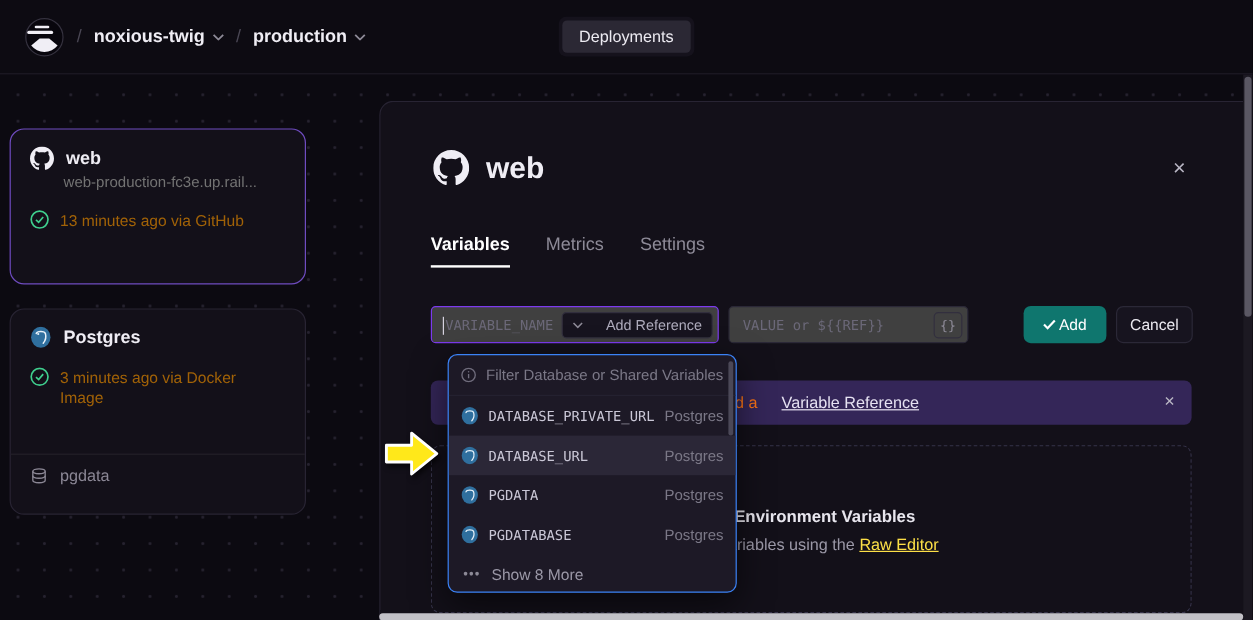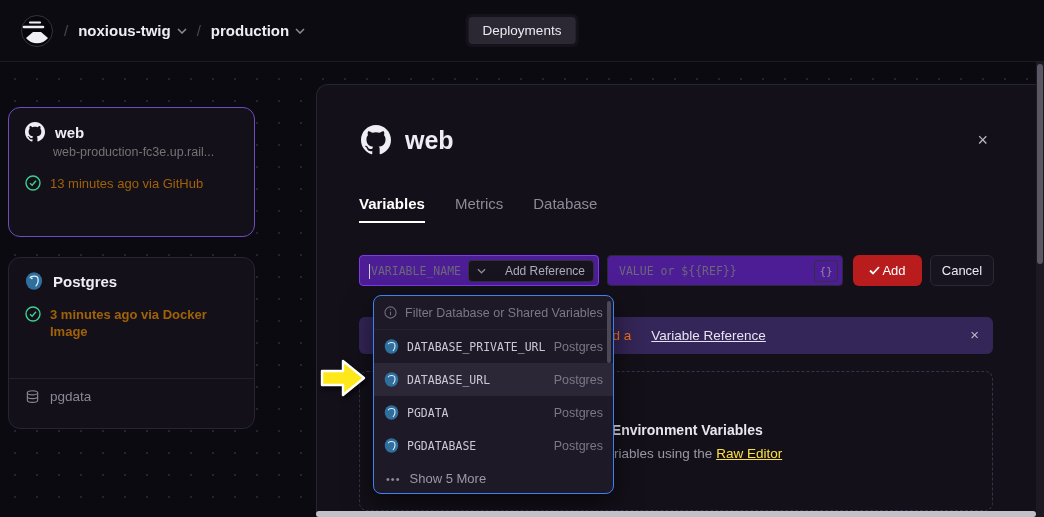--- a/index.html
+++ b/index.html
@@ -55,34 +55,34 @@
   .panel-title-row { position:absolute; left:44px; top:40px; display:flex; align-items:center; gap:14px; }
   .panel-title { color:#efedf4; font-size:25px; font-weight:bold; }
   .panel-close { position:absolute; right:48px; top:46px; color:#b9b6c4; font-size:18px;
     cursor:pointer; line-height:18px; }
   .panel-tabs { position:absolute; left:42px; top:110px; display:flex; gap:30px; }
   .panel-tab { color:#8d8a97; font-size:15px; padding-bottom:9px; cursor:pointer; }
   .panel-tab.active { color:#ffffff; font-weight:bold; border-bottom:2px solid #fff; }
 
   
   .form-row { position:absolute; left:42px; top:170px; height:31px; }
-  .inp-wrap { position:absolute; top:0; height:31px; border-radius:4px; background:#4c1d95; }
+  .inp-wrap { position:absolute; top:0; height:31px; border-radius:4px; background:#404040; }
   .inp-name { left:0; width:240px; border:1px solid #7c3aed; }
-  .inp-value { left:248px; width:236px; border:1px solid #2b2837; }
+  .inp-value { left:248px; width:200px; border:1px solid #2b2837; }
   .inp-wrap input { position:absolute; inset:0; background:transparent; border:none; outline:none;
     color:#d6d3e0; font-family:"DejaVu Sans Mono", monospace; font-size:11.5px; padding:0 0 0 11px; }
   .inp-wrap input::placeholder { color:#6b6878; }
   .caret { position:absolute; left:9px; top:8px; width:1px; height:15px; background:#d6d3e0; }
   .addref-chip { position:absolute; right:4px; top:4px; height:22px; display:flex; align-items:center;
     gap:19px; border:1px solid #322f3e; background:#17141f; border-radius:4px; padding:0 8px;
     color:#aeabbc; font-size:12px; cursor:pointer; }
   .braces-chip { position:absolute; right:4px; top:4px; height:22px; width:24px; display:flex;
     align-items:center; justify-content:center; border:1px solid #322f3e; border-radius:4px;
     color:#8d8a97; font-size:11px; font-family:"DejaVu Sans Mono", monospace; cursor:pointer; }
-  .btn-add { position:absolute; left:494px; top:0; width:69px; height:31px; background:#b91c1c;
+  .btn-add { position:absolute; left:494px; top:0; width:69px; height:31px; background:#0f766e;
     border:none; border-radius:6px; color:#fff; font-size:13px; display:flex; align-items:center;
     justify-content:center; gap:2px; cursor:pointer; }
   .btn-cancel { position:absolute; left:571px; top:0; width:64px; height:31px; background:#17141f;
     border:1px solid #2b2837; border-radius:6px; color:#eceaf1; font-size:13px; cursor:pointer; }
 
   
   .banner { position:absolute; left:42px; top:232px; width:634px; height:37px; background:#342658;
     border-radius:6px; display:flex; align-items:center; padding-left:246px; z-index:1; }
   .banner-text { color:#f97316; font-size:13.5px; margin-right:20px; }
   .banner-link { color:#e6e2f2; font-size:13.5px; text-decoration:underline; cursor:pointer; }
@@ -193,21 +193,21 @@
         <div class="svc-row1">
           <span class="icon">
             <svg width="18" height="18" viewBox="0 0 16 16">
                 <ellipse cx="8" cy="8" rx="7.2" ry="7.8" fill="#2f6f9e"></ellipse>
                 <path d="M4.6 5.2 C5.2 3.2 10.8 3.2 11.4 5.2 C12 7.4 11.4 10.6 9.8 12.4" stroke="#e8f2fa" fill="none" stroke-width="1.1" stroke-linecap="round"></path>
                 <circle cx="6.1" cy="5.6" r="0.8" fill="#e8f2fa"></circle>
               </svg>
           </span>
           <span class="svc-name">Postgres</span>
         </div>
-        <div class="svc-status" style="font-weight:bold;">
+        <div class="svc-status" style="">
           <span class="icon">
             <svg width="16" height="16" viewBox="0 0 16 16">
                 <circle cx="8" cy="8" r="7" fill="none" stroke="#3fcf8e" stroke-width="1.4"></circle>
                 <polyline points="5,8.2 7.2,10.3 11,5.8" fill="none" stroke="#3fcf8e" stroke-width="1.4"></polyline>
               </svg>
           </span>
           <span class="svc-status-text">3 minutes ago via Docker Image</span>
         </div>
       </div>
       <div class="svc-divider"></div>
@@ -231,21 +231,21 @@
             <path d="M12 0C5.37 0 0 5.37 0 12c0 5.3 3.438 9.8 8.205 11.385.6.113.82-.258.82-.577 0-.285-.01-1.04-.015-2.04-3.338.724-4.042-1.61-4.042-1.61-.546-1.385-1.335-1.755-1.335-1.755-1.087-.744.084-.729.084-.729 1.205.084 1.838 1.236 1.838 1.236 1.07 1.835 2.809 1.305 3.495.998.108-.776.417-1.305.76-1.605-2.665-.3-5.466-1.332-5.466-5.93 0-1.31.465-2.38 1.235-3.22-.135-.303-.54-1.523.105-3.176 0 0 1.005-.322 3.3 1.23.96-.267 1.98-.399 3-.405 1.02.006 2.04.138 3 .405 2.28-1.552 3.285-1.23 3.285-1.23.645 1.653.24 2.873.12 3.176.765.84 1.23 1.91 1.23 3.22 0 4.61-2.805 5.625-5.475 5.92.42.36.81 1.096.81 2.22 0 1.606-.015 2.896-.015 3.286 0 .315.21.69.825.57C20.565 21.795 24 17.295 24 12c0-6.63-5.37-12-12-12z"></path>
           </svg>
       </span>
       <span class="panel-title">web</span>
     </div>
     <span class="panel-close">×</span>
 
     <nav class="panel-tabs">
       <div class="panel-tab active">Variables</div>
       <div class="panel-tab">Metrics</div>
-      <div class="panel-tab">Database</div>
+      <div class="panel-tab">Settings</div>
     </nav>
 
     <div class="form-row">
       <div class="inp-wrap inp-name">
         <span class="caret"></span>
         <input type="text" placeholder="VARIABLE_NAME" style="">
         <div class="addref-chip">
           <span class="icon chev">
             <svg width="9" height="6" viewBox="0 0 10 6">
                 <polyline points="1,1 5,5 9,1" fill="none" stroke="currentColor" stroke-width="1.4"></polyline>
@@ -336,21 +336,21 @@
               <ellipse cx="8" cy="8" rx="7.2" ry="7.8" fill="#2f6f9e"></ellipse>
               <path d="M4.6 5.2 C5.2 3.2 10.8 3.2 11.4 5.2 C12 7.4 11.4 10.6 9.8 12.4" stroke="#e8f2fa" fill="none" stroke-width="1.1" stroke-linecap="round"></path>
             </svg>
         </span>
         <span class="dd-name">PGDATABASE</span>
         <span class="dd-src">Postgres</span>
       </div>
 
       <div class="dd-more">
         <span class="dd-more-ico">•••</span>
-        <span>Show 5 More</span>
+        <span>Show 8 More</span>
       </div>
 
       <div class="dd-scroll"></div>
     </div>
   </section>
 
   <svg class="anno-arrow" width="46" height="38" viewBox="0 0 46 38">
     <polygon points="2,12 23,12 23,2 44,19 23,36 23,26 2,26" fill="#ffe81a" stroke="#ffffff" stroke-width="2.4" stroke-linejoin="round"></polygon>
   </svg>
 

